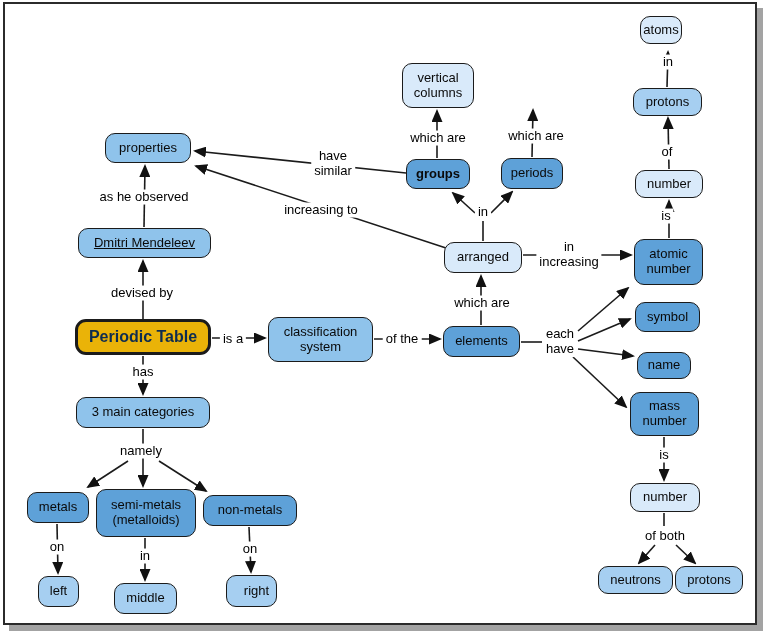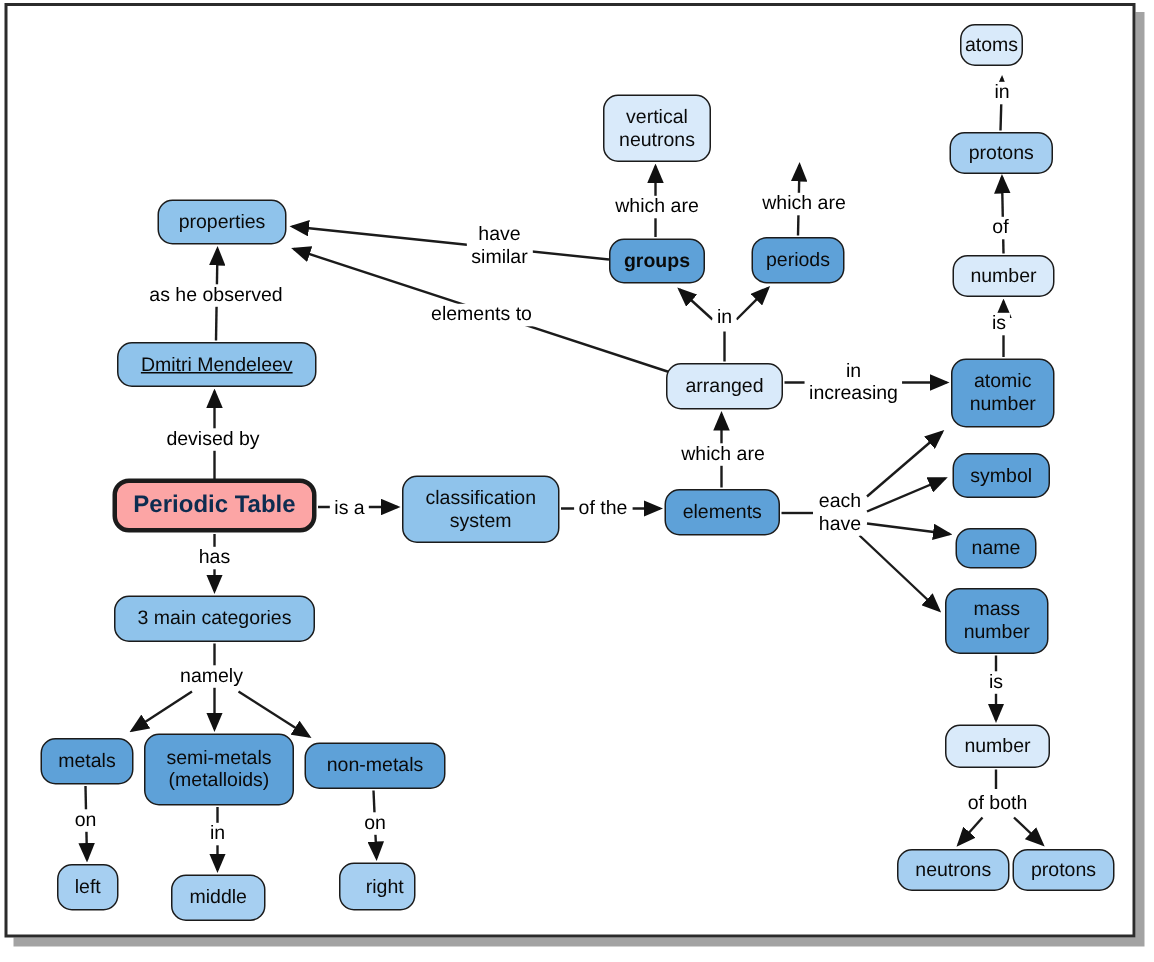--- a/index.html
+++ b/index.html
@@ -7,21 +7,21 @@
   .canvas { position:relative; width:769px; height:641px; background:#ffffff; overflow:hidden; }
   .frame { position:absolute; left:3px; top:2px; width:750px; height:619px;
            border:2px solid #2b2b2b; background:#ffffff;
            box-shadow:6px 6px 0 0 #a3a3a3; }
   svg.wires { position:absolute; left:0; top:0; }
   .node { position:absolute; box-sizing:border-box;
           border:1.6px solid #1b1b1b; border-radius:10px;
           display:flex; align-items:center; justify-content:center;
           text-align:center; font-size:13px; color:#0a0a0a;
           white-space:pre-line; line-height:1.12; }
-  .node.dark { background:#fca5a5; border-width:3px; border-radius:11px;
+  .node.dark { background:#eab308; border-width:3px; border-radius:11px;
                font-weight:bold; font-size:16px; color:#0d2c50; }
   .node.medium   { background:#5ea1d8; }
   .node.midlight { background:#8fc3eb; }
   .node.light    { background:#a6cff1; }
   .node.lightest { background:#d9eafa; }
   .elabel { position:absolute; transform:translate(-50%,-50%);
             background:#ffffff; padding:0 3px; font-size:13px; color:#000000;
             text-align:center; white-space:pre-line; line-height:1.15; }
 </style>
 </head>
@@ -97,21 +97,21 @@
 system</div>
   <div class="node midlight" style="left:76px;top:397px;width:134px;height:31px;">3 main categories</div>
   <div class="node medium" style="left:27px;top:492px;width:62px;height:31px;">metals</div>
   <div class="node medium" style="left:96px;top:489px;width:100px;height:48px;">semi-metals
 (metalloids)</div>
   <div class="node medium" style="left:203px;top:495px;width:94px;height:31px;">non-metals</div>
   <div class="node light" style="left:38px;top:576px;width:41px;height:31px;">left</div>
   <div class="node light" style="left:114px;top:583px;width:63px;height:31px;">middle</div>
   <div class="node light" style="left:226px;top:575px;width:51px;height:32px;padding-left:10px;">right</div>
   <div class="node lightest" style="left:402px;top:63px;width:72px;height:45px;">vertical
-neutrons</div>
+columns</div>
   <div class="node medium" style="left:406px;top:159px;width:64px;height:30px;font-weight:bold;">groups</div>
   <div class="node medium" style="left:501px;top:158px;width:62px;height:31px;">periods</div>
   <div class="node lightest" style="left:444px;top:242px;width:78px;height:31px;">arranged</div>
   <div class="node medium" style="left:443px;top:326px;width:77px;height:31px;">elements</div>
   <div class="node lightest" style="left:640px;top:16px;width:42px;height:28px;">atoms</div>
   <div class="node light" style="left:633px;top:88px;width:69px;height:28px;">protons</div>
   <div class="node lightest" style="left:635px;top:170px;width:68px;height:28px;">number</div>
   <div class="node medium" style="left:634px;top:239px;width:69px;height:46px;">atomic
 number</div>
   <div class="node medium" style="left:635px;top:302px;width:65px;height:30px;">symbol</div>
@@ -119,21 +119,21 @@
   <div class="node medium" style="left:630px;top:392px;width:69px;height:44px;">mass
 number</div>
   <div class="node lightest" style="left:630px;top:483px;width:70px;height:29px;">number</div>
   <div class="node light" style="left:598px;top:566px;width:75px;height:28px;">neutrons</div>
   <div class="node light" style="left:675px;top:566px;width:68px;height:28px;">protons</div>
 
   <div class="elabel" style="left:144px;top:197px;">as he observed</div>
   <div class="elabel" style="left:142px;top:293px;">devised by</div>
   <div class="elabel" style="left:333px;top:164px;">have
 similar</div>
-  <div class="elabel" style="left:321px;top:210px;">elements to</div>
+  <div class="elabel" style="left:321px;top:210px;">increasing to</div>
   <div class="elabel" style="left:438px;top:138px;">which are</div>
   <div class="elabel" style="left:536px;top:136px;">which are</div>
   <div class="elabel" style="left:483px;top:212px;">in</div>
   <div class="elabel" style="left:482px;top:303px;">which are</div>
   <div class="elabel" style="left:233px;top:339px;">is a</div>
   <div class="elabel" style="left:402px;top:339px;">of the</div>
   <div class="elabel" style="left:569px;top:255px;">in
 increasing</div>
   <div class="elabel" style="left:560px;top:342px;">each
 have</div>

